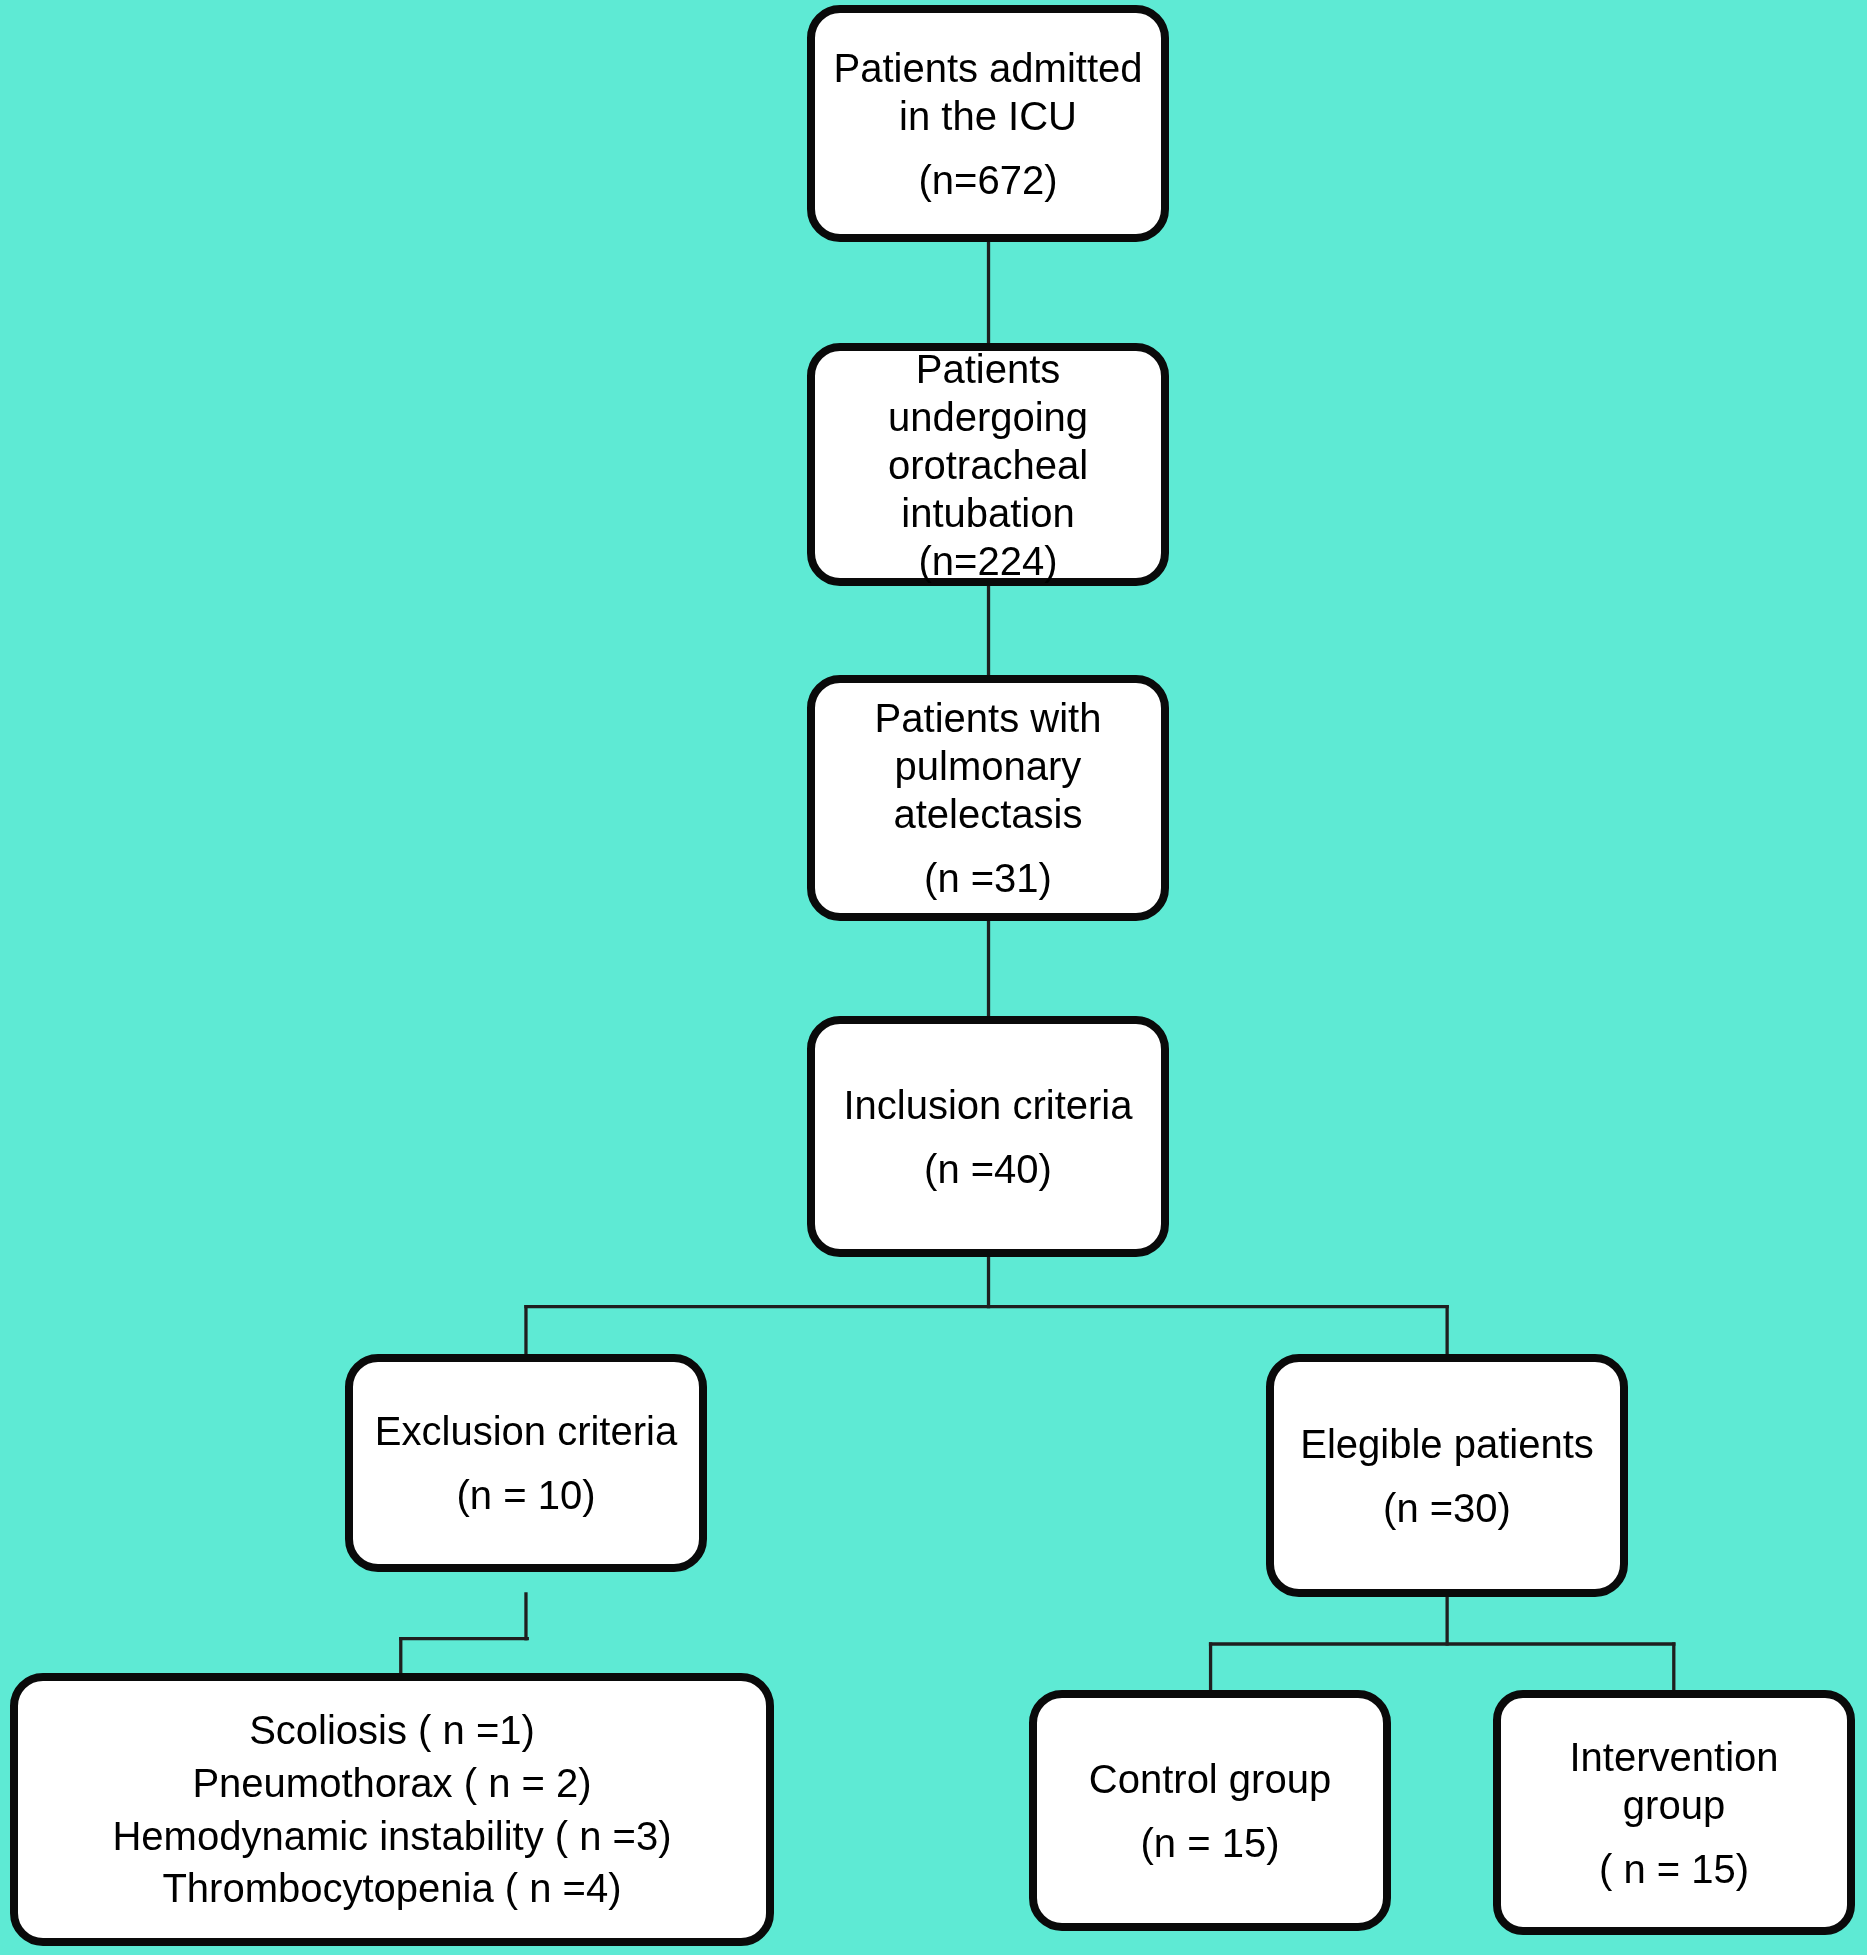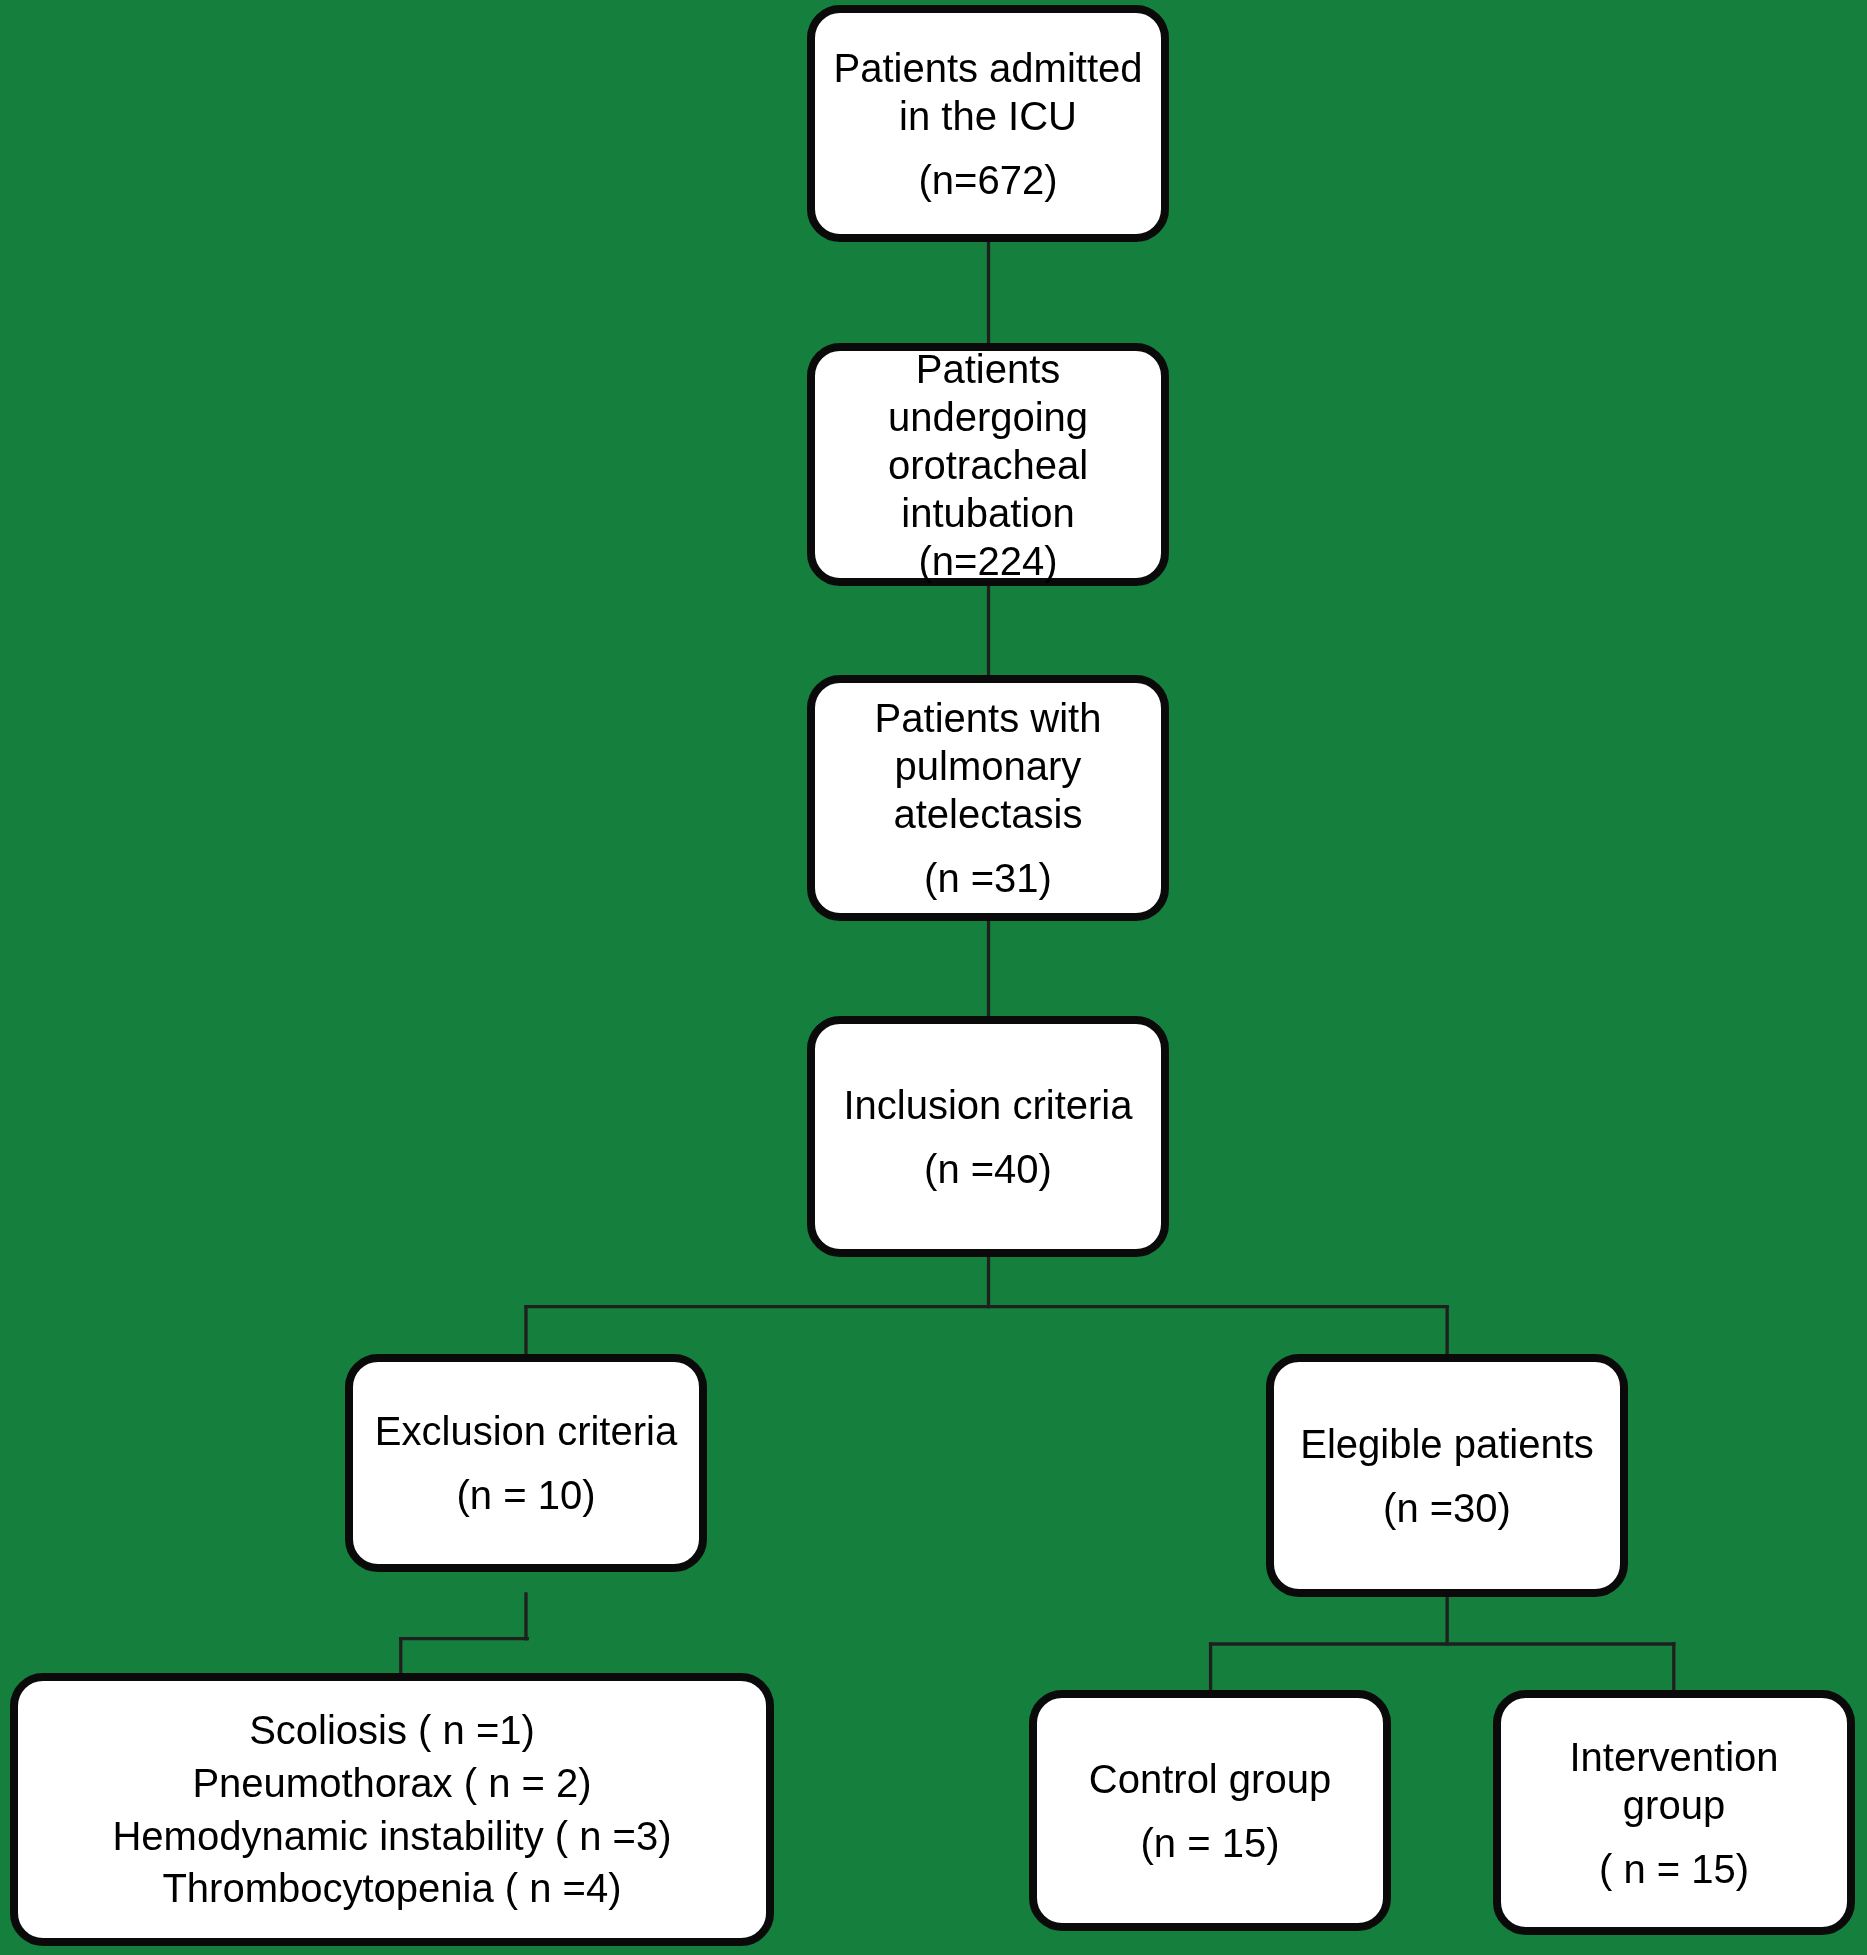--- a/index.html
+++ b/index.html
@@ -1,20 +1,20 @@
 <!DOCTYPE html>
 <html style="font-size:10.5px"><head>
 <meta charset="utf-8">
 <style>
   html, body { margin: 0; padding: 0; background: #ffffff; }
   .canvas {
     position: relative;
     width: 1867px;
     height: 1955px;
-    background: #15803d;
+    background: #5eead4;
     font-family: "Liberation Sans", sans-serif;
     color: #000000;
     overflow: hidden;
   }
   .connectors {
     position: absolute;
     left: 0; top: 0;
     width: 1867px; height: 1955px;
   }
   .node {
@@ -100,19 +100,19 @@
 Pneumothorax ( n = 2)
 Hemodynamic instability ( n =3)
 Thrombocytopenia ( n =4)</div>
   </div>
 
   <div class="node" style="left:1029px; top:1690px; width:362px; height:241px;">
     <div class="p1">Control group</div>
     <div class="p2">(n = 15)</div>
   </div>
 
-  <div class="node" style="left:1493px; top:1690px; width:362px; height:245px;">
+  <div class="node" style="left:1493px; top:1690px; width:362px; height:245px;border-radius:30px;">
     <div class="p1">Intervention group</div>
     <div class="p2">( n = 15)</div>
   </div>
 
 </div>
 
 
 </body></html>

